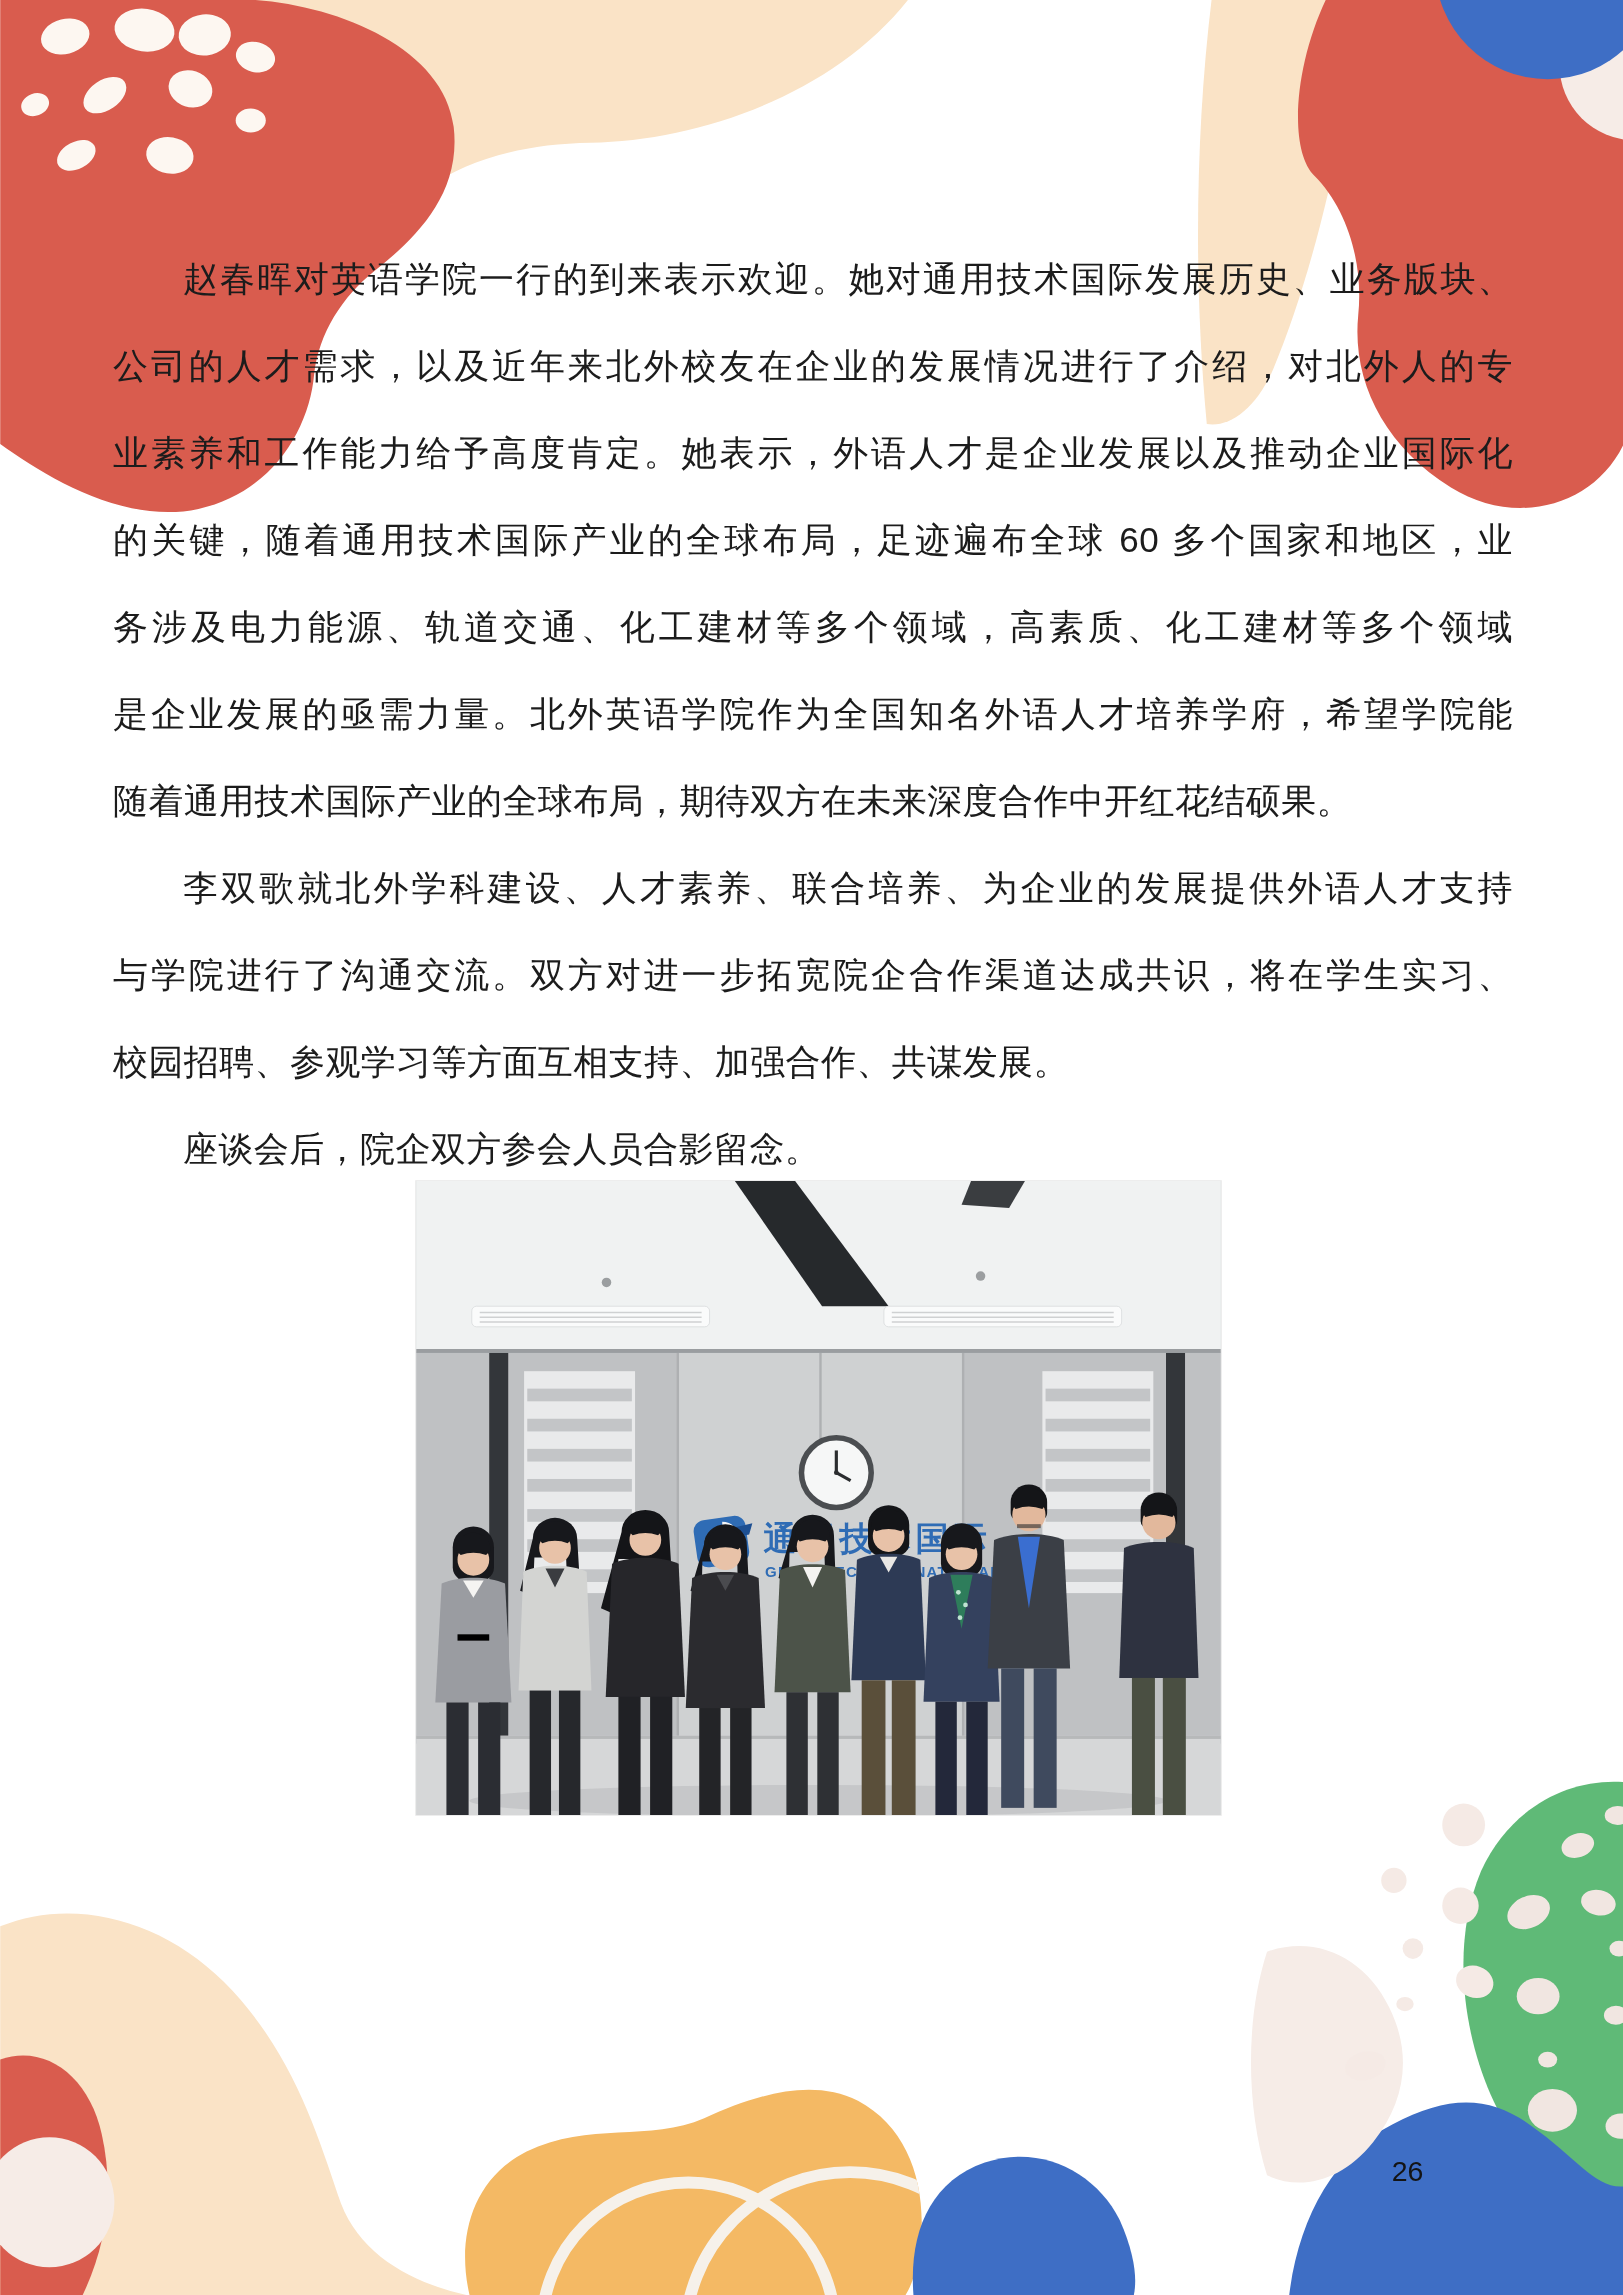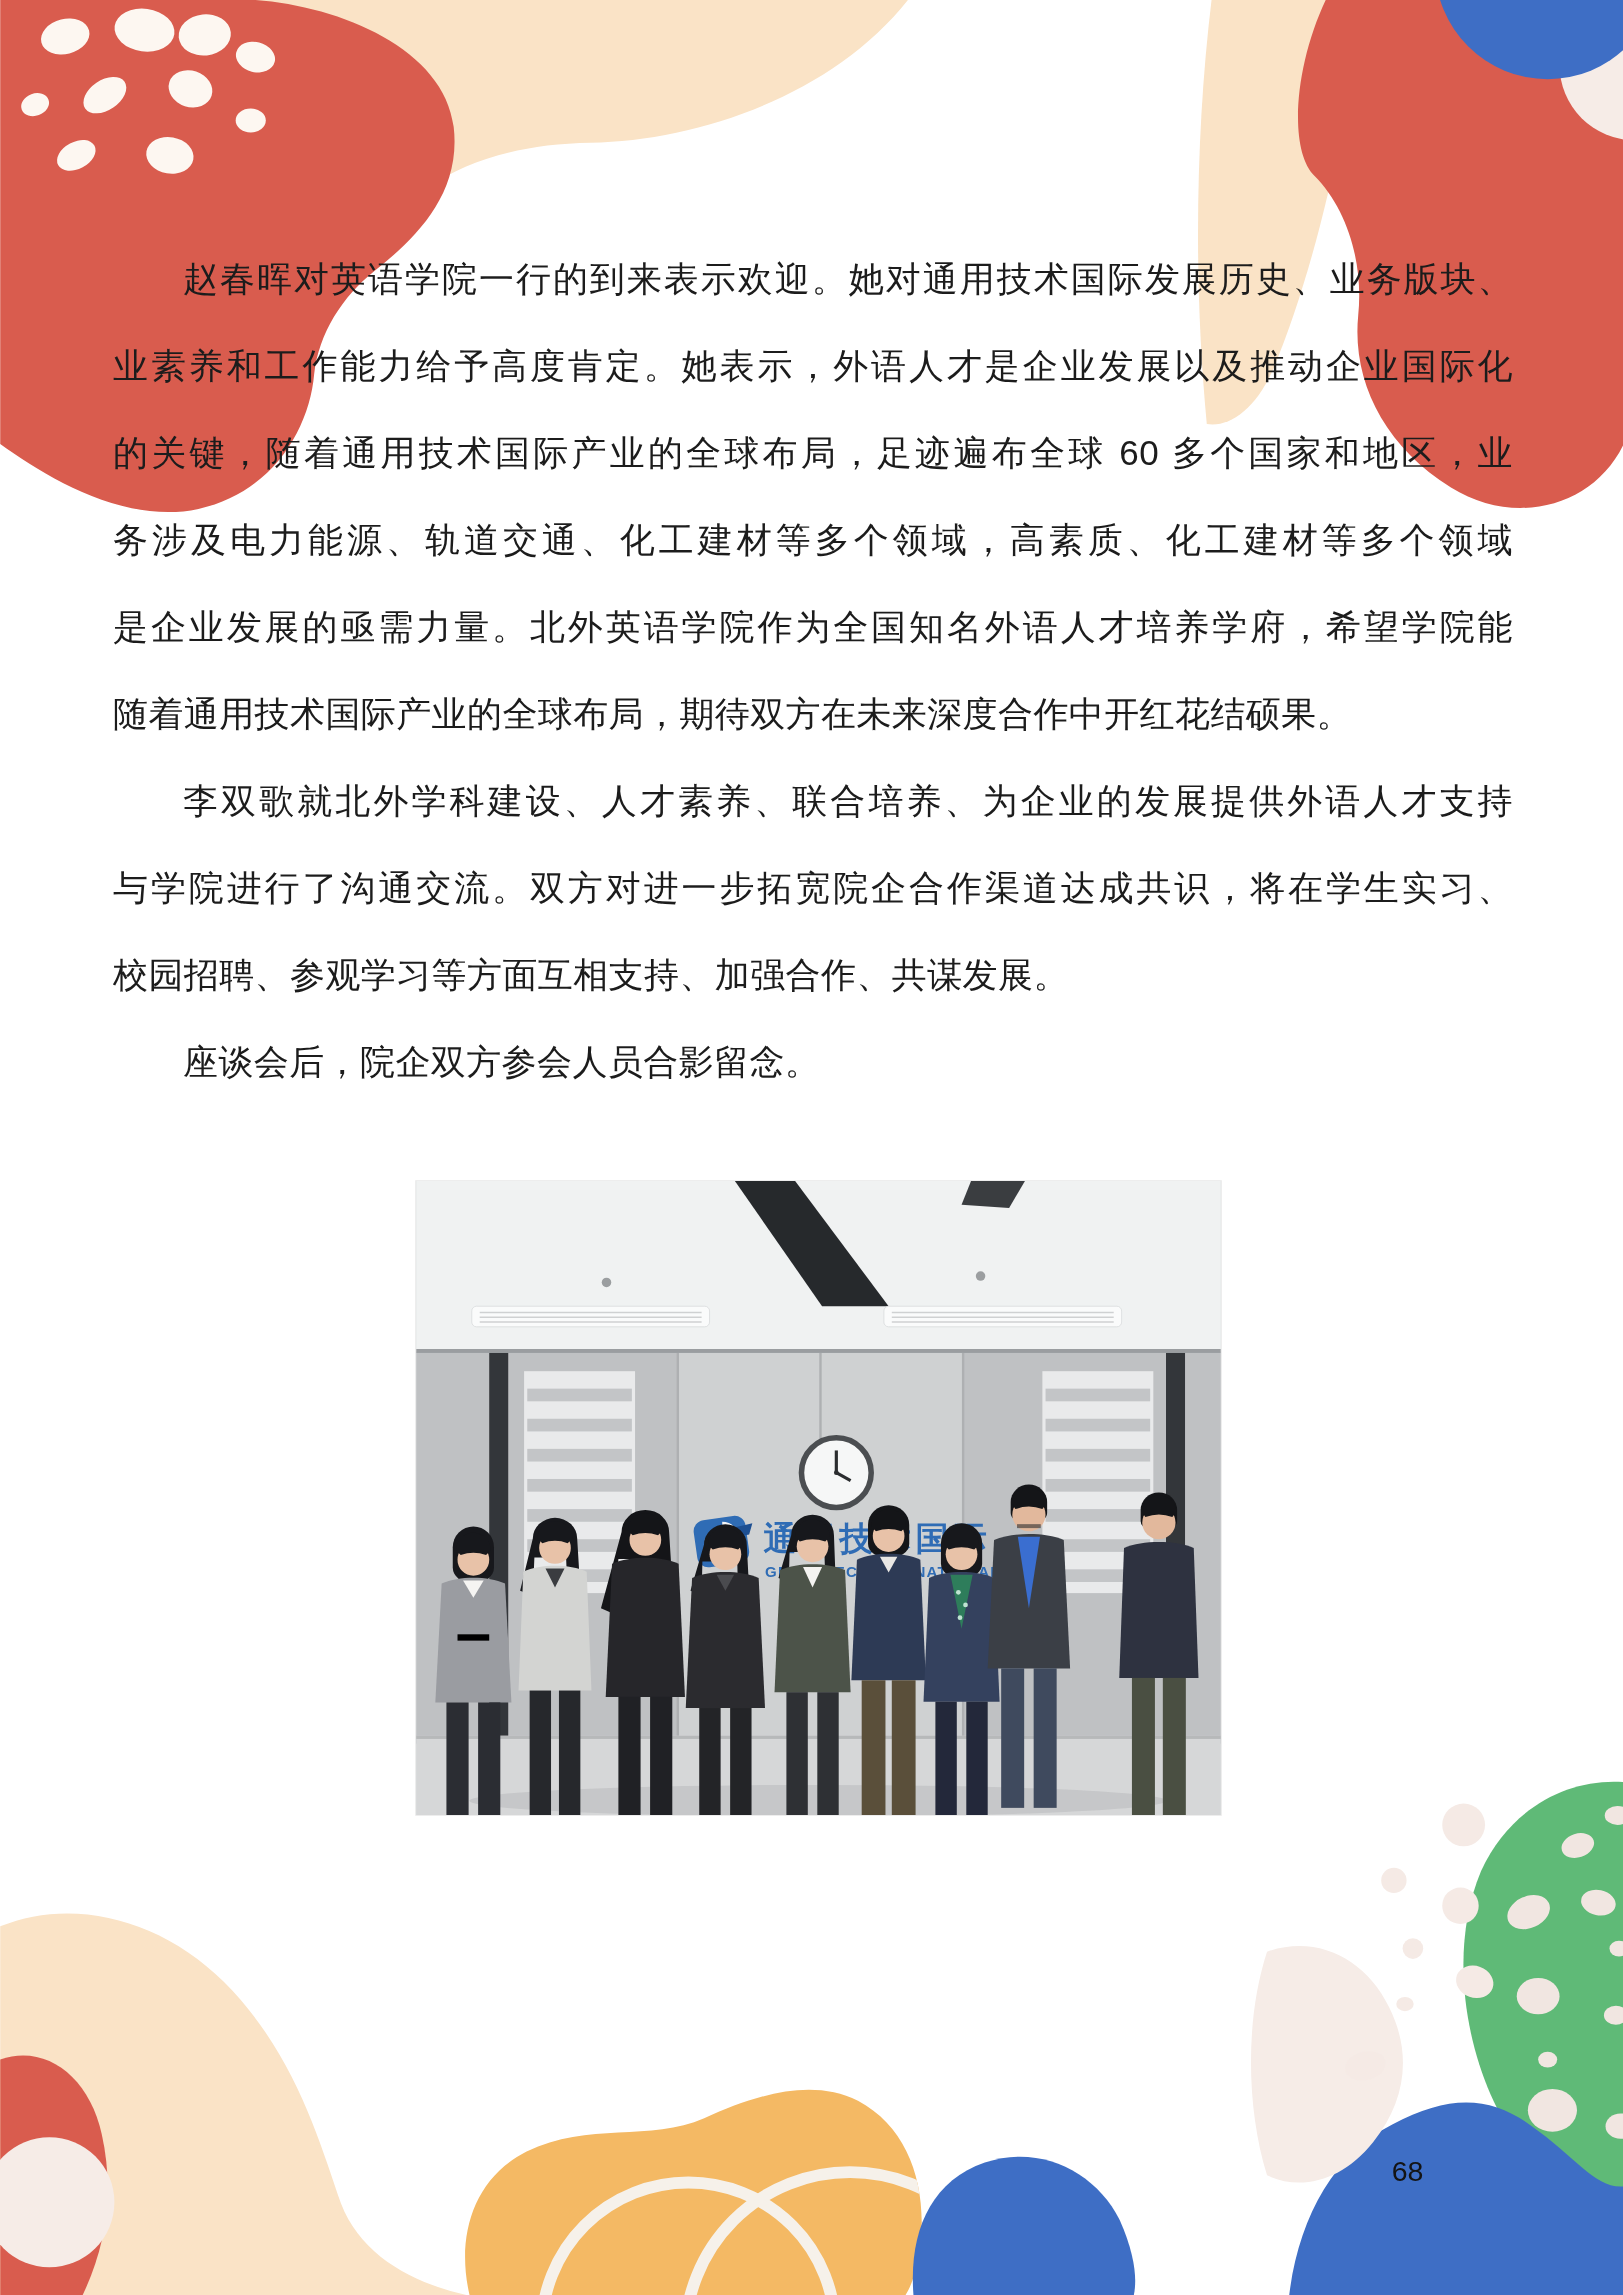--- a/index.html
+++ b/index.html
@@ -122,20 +122,21 @@
         <ellipse cx="1772" cy="2528" rx="11" ry="9"></ellipse>
         <ellipse cx="1722" cy="2606" rx="26" ry="18" transform="rotate(-14 1722 2606)"></ellipse>
       </g>
     </g>
   </svg>
 
   <main class="content">
 
     <section class="text-block">
         <div class="line first just">赵春晖对英语学院一行的到来表示欢迎。她对通用技术国际发展历史、业务版块、</div>
+        <div class="line just">公司的人才需求，以及近年来北外校友在企业的发展情况进行了介绍，对北外人的专</div>
         <div class="line just">业素养和工作能力给予高度肯定。她表示，外语人才是企业发展以及推动企业国际化</div>
         <div class="line just">的关键，随着通用技术国际产业的全球布局，足迹遍布全球 60 多个国家和地区，业</div>
         <div class="line just">务涉及电力能源、轨道交通、化工建材等多个领域，高素质、化工建材等多个领域</div>
         <div class="line just">是企业发展的亟需力量。北外英语学院作为全国知名外语人才培养学府，希望学院能</div>
         <div class="line">随着通用技术国际产业的全球布局，期待双方在未来深度合作中开红花结硕果。</div>
         <div class="line first just">李双歌就北外学科建设、人才素养、联合培养、为企业的发展提供外语人才支持</div>
         <div class="line just">与学院进行了沟通交流。双方对进一步拓宽院企合作渠道达成共识，将在学生实习、</div>
         <div class="line">校园招聘、参观学习等方面互相支持、加强合作、共谋发展。</div>
         <div class="line first">座谈会后，院企双方参会人员合影留念。</div>
       </section>
@@ -303,16 +304,16 @@
             <circle cx="0" cy="2" r="21" fill="#e2b89c"></circle>
             <path d="M-22,-12 a22,20 0 0 1 44,0 l-5,7 a36,26 0 0 0 -34,0 Z" fill="#141518"></path>
             <path d="M-44,34 C-20,24 20,24 44,34 L50,198 L-50,198 Z" fill="#2e3240"></path>
             <rect x="-34" y="198" width="29" height="174" fill="#4a4f42"></rect>
             <rect x="5" y="198" width="29" height="174" fill="#4a4f42"></rect>
           </g>
         </g>
       </svg>
     </figure>
 
-    <div class="page-number">68</div>
+    <div class="page-number">26</div>
   </main>
 </div>
 
 
 </body></html>

